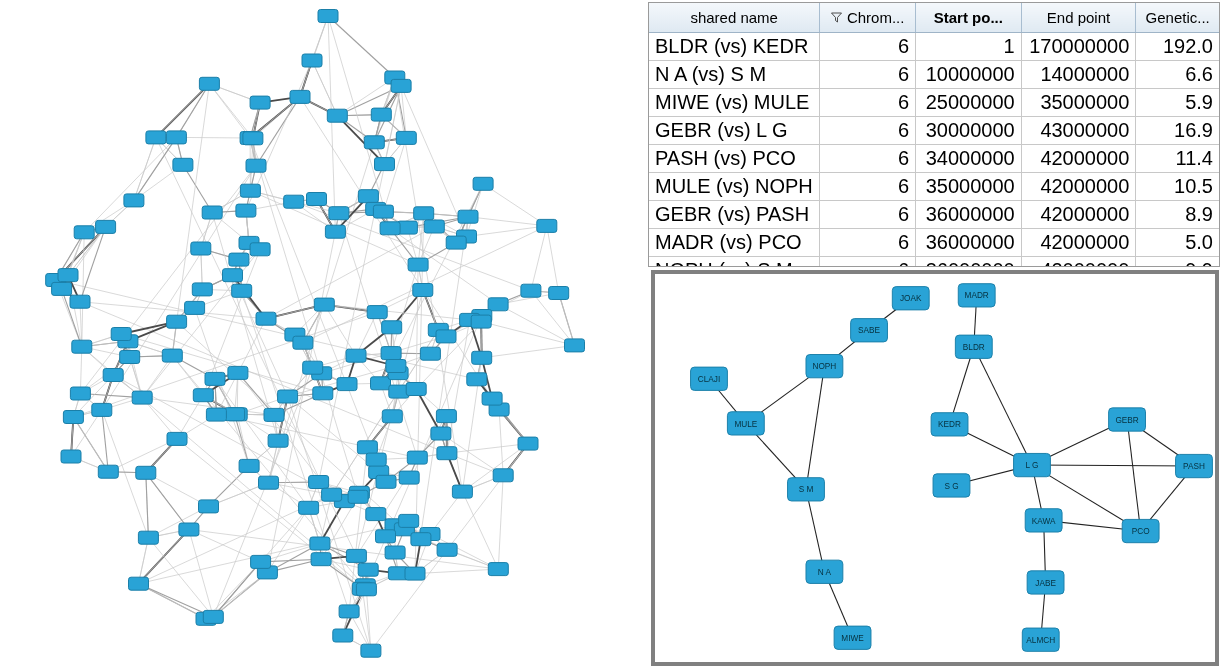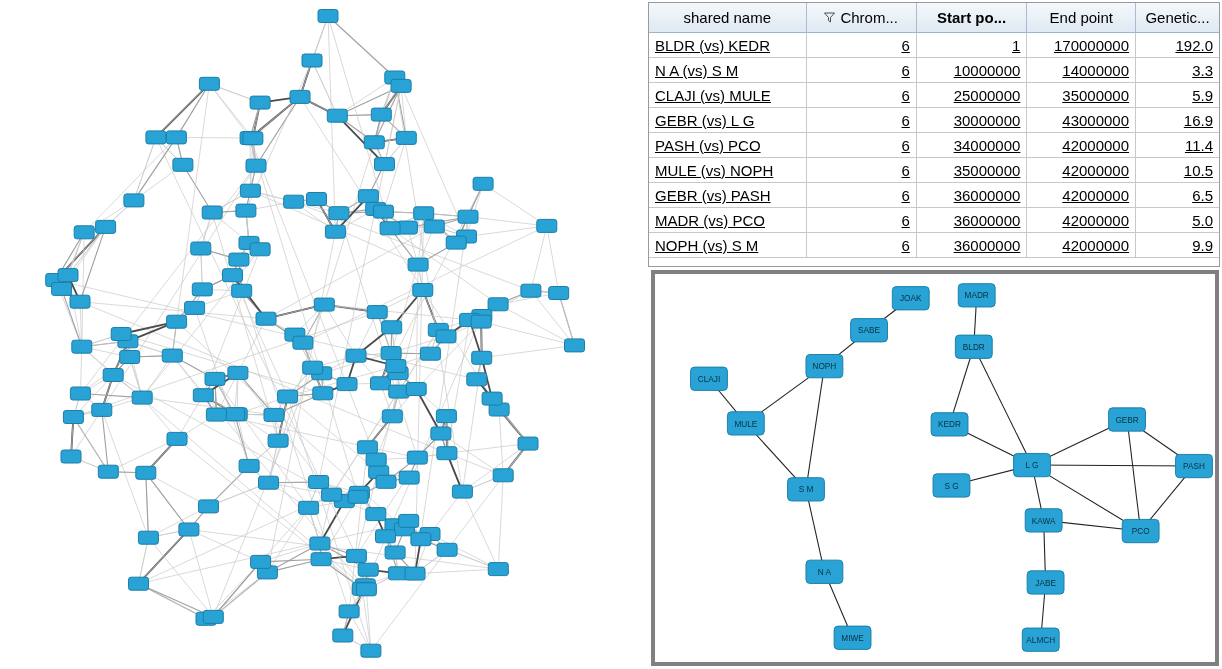--- a/index.html
+++ b/index.html
@@ -43,39 +43,38 @@
     border-collapse: collapse;
     width: 100%;
     font-size: 14.5px;
     color: #000;
   }
   table.data-table thead th {
     background: linear-gradient(to bottom, #f4f8fb 0%, #dfe9f2 100%);
     border-right: 1px solid #a8bdd0;
     border-bottom: 1px solid #9fb4c7;
     font-weight: normal;
-    padding: 4px 2px;
+    padding: 4px 8px;
     height: 21px;
     white-space: nowrap;
     text-align: center;
     font-size: 15px;
   }
   table.data-table thead th.col-name { width: 158px; }
   table.data-table thead th.col-chrom { width: 112px; }
   table.data-table thead th.col-start { width: 112px; font-weight: bold; }
   table.data-table thead th.col-end   { width: 108px; }
   table.data-table thead th.col-gen   { width: 82px; border-right: none;}
   table.data-table tbody td {
     border-right: 1px solid #c8c8c8;
     border-bottom: 1px solid #c8c8c8;
     padding: 2px 6px;
     height: 20px;
     white-space: nowrap;
-    font-size: 15px;
-    text-decoration: underline;
+    font-size: 20px;
   }
   td.c-left { text-align: left; }
   td.c-right { text-align: right; }
   tbody tr td:last-child { border-right: none; }
   .filter-icon {
     display: inline-block;
     vertical-align: middle;
     margin-right: 5px;
   }
   .hdr-inner { display: flex; align-items: center; justify-content: center; }
@@ -1409,24 +1408,24 @@
           <td class="c-right">6</td>
           <td class="c-right">1</td>
           <td class="c-right">170000000</td>
           <td class="c-right">192.0</td>
         </tr>
         <tr>
           <td class="c-left">N A (vs) S M</td>
           <td class="c-right">6</td>
           <td class="c-right">10000000</td>
           <td class="c-right">14000000</td>
-          <td class="c-right">3.3</td>
+          <td class="c-right">6.6</td>
         </tr>
         <tr>
-          <td class="c-left">CLAJI (vs) MULE</td>
+          <td class="c-left">MIWE (vs) MULE</td>
           <td class="c-right">6</td>
           <td class="c-right">25000000</td>
           <td class="c-right">35000000</td>
           <td class="c-right">5.9</td>
         </tr>
         <tr>
           <td class="c-left">GEBR (vs) L G</td>
           <td class="c-right">6</td>
           <td class="c-right">30000000</td>
           <td class="c-right">43000000</td>
@@ -1444,21 +1443,21 @@
           <td class="c-right">6</td>
           <td class="c-right">35000000</td>
           <td class="c-right">42000000</td>
           <td class="c-right">10.5</td>
         </tr>
         <tr>
           <td class="c-left">GEBR (vs) PASH</td>
           <td class="c-right">6</td>
           <td class="c-right">36000000</td>
           <td class="c-right">42000000</td>
-          <td class="c-right">6.5</td>
+          <td class="c-right">8.9</td>
         </tr>
         <tr>
           <td class="c-left">MADR (vs) PCO</td>
           <td class="c-right">6</td>
           <td class="c-right">36000000</td>
           <td class="c-right">42000000</td>
           <td class="c-right">5.0</td>
         </tr>
         <tr>
           <td class="c-left">NOPH (vs) S M</td>

